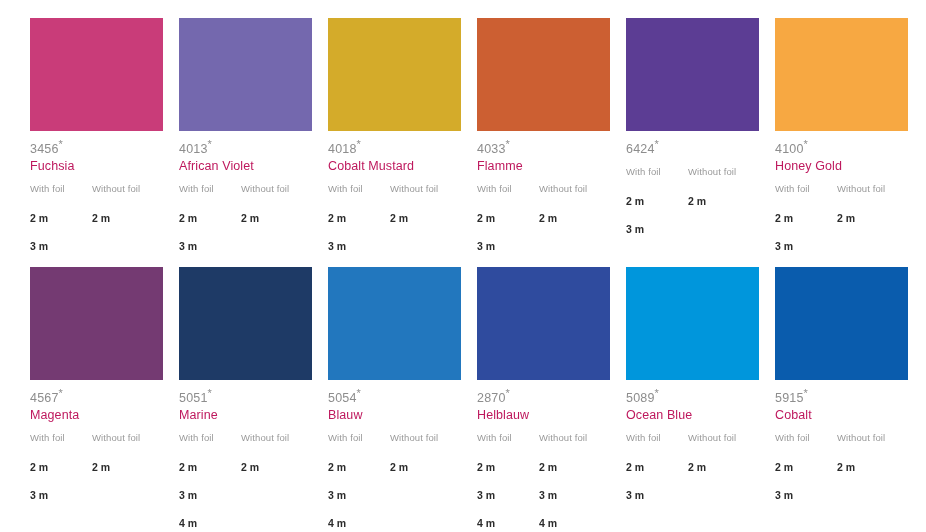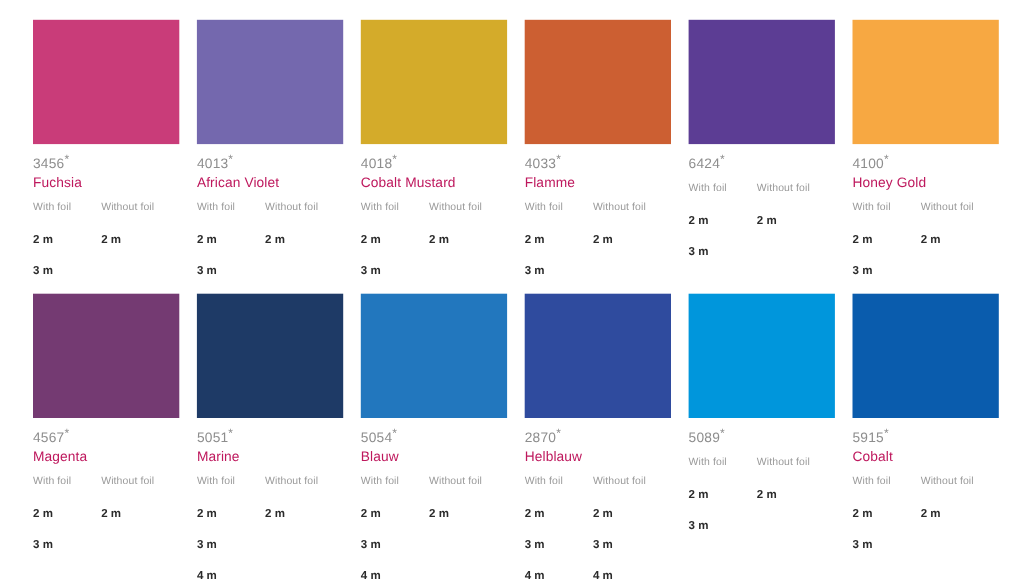--- a/index.html
+++ b/index.html
@@ -338,20 +338,21 @@
                 <div class="width-value">4 m</div>
               </div>
             </div>
           </div>
         </div>
       </div>
       <div class="swatch-card">
         <div class="swatch-chip" style="background: rgb(0, 150, 220);"></div>
         <div class="swatch-meta">
           <div class="swatch-code"><span>5089</span><span class="star">*</span></div>
+          <div class="swatch-name">Ocean Blue</div>
           <div class="widths-table">
             <div class="widths-col col-with">
               <div class="widths-head">With foil</div>
               <div class="widths-list">
                 <div class="width-value">2 m</div>
                 <div class="width-value">3 m</div>
               </div>
             </div>
             <div class="widths-col col-without">
               <div class="widths-head">Without foil</div>

